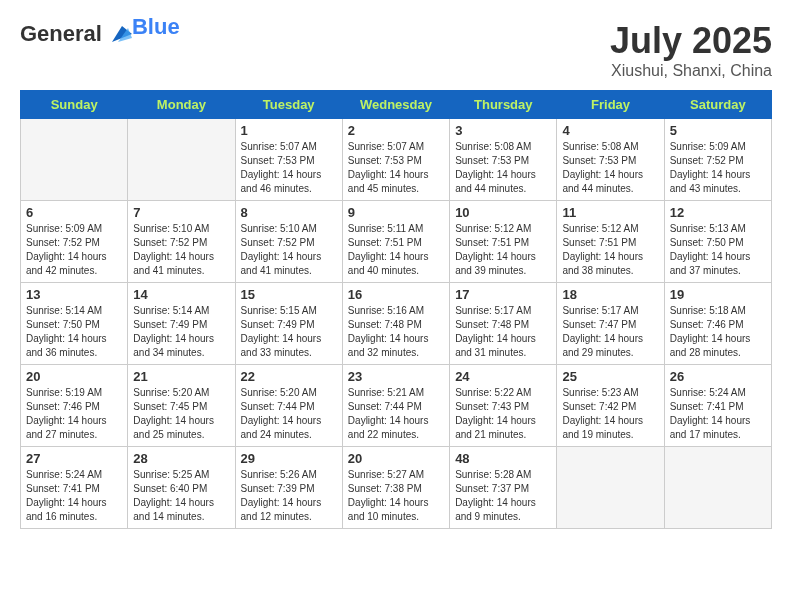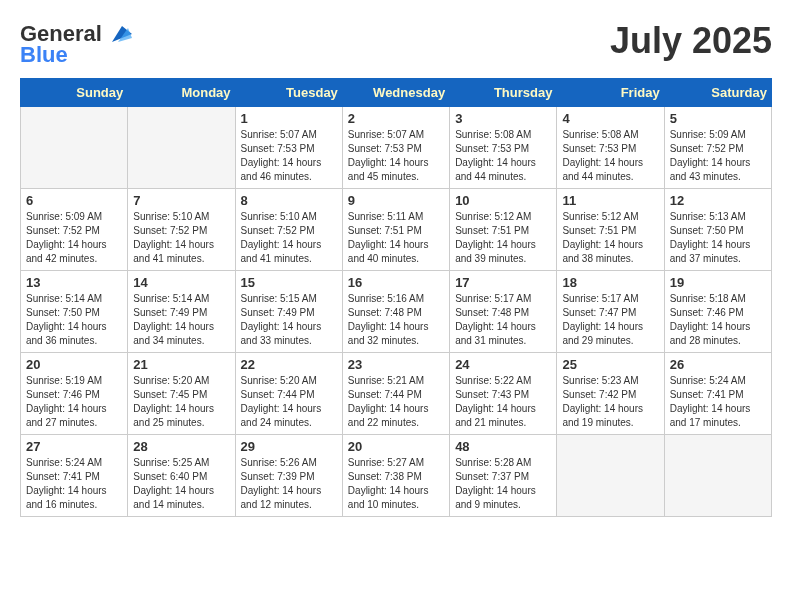--- a/index.html
+++ b/index.html
@@ -34,24 +34,24 @@
       font-size: 16px;
       color: #555;
     }
     .calendar {
       width: 100%;
       border-collapse: collapse;
       border: 1px solid #ccc;
     }
     .calendar th {
       background-color: #1565c0;
-      color: #fef9c3;
+      color: #bef264;
       padding: 6px 4px;
       font-size: 13px;
-      text-align: right;
+      text-align: center;
       border: 1px solid #1565c0;
     }
     .calendar td {
       width: 14.28%;
       vertical-align: top;
       border: 1px solid #ccc;
       padding: 4px 5px;
       font-size: 10px;
       color: #333;
       background: #fff;
@@ -73,33 +73,34 @@
     }
     .calendar tr:nth-child(odd) td:not(.empty) {
       background: #fff;
     }
   </style>
 </head>
 <body>
 
 <div class="header-section">
   <div class="logo">
-    <div style="display:flex;flex-direction:column;align-items:flex-start;justify-content:space-between;">
+    <div style="display:flex;align-items:flex-start;justify-content:space-between;">
       <div style="display:flex;align-items:center;">
         <span class="logo-general" style="font-size:22px;font-weight:bold;color:#333;">General</span>
         <svg width="28" height="28" viewBox="0 0 28 28" style="margin-left:2px;">
           <polygon points="8,22 18,6 28,14" fill="#1565c0"></polygon>
           <polygon points="14,22 24,8 28,18" fill="#42a5f5" opacity="0.7"></polygon>
         </svg>
       </div>
       <span class="logo-blue" style="font-size:22px;font-weight:bold;color:#3b82f6;margin-top:-6px;margin-left:0;">Blue</span>
     </div>
   </div>
   <div class="title-section">
     <div class="calendar-title">July 2025</div>
+    <div class="calendar-subtitle">Xiushui, Shanxi, China</div>
   </div>
 </div>
 
 <table class="calendar">
   <thead>
     <tr>
     <th>Sunday</th>
         <th>Monday</th>
         <th>Tuesday</th>
         <th>Wednesday</th>

